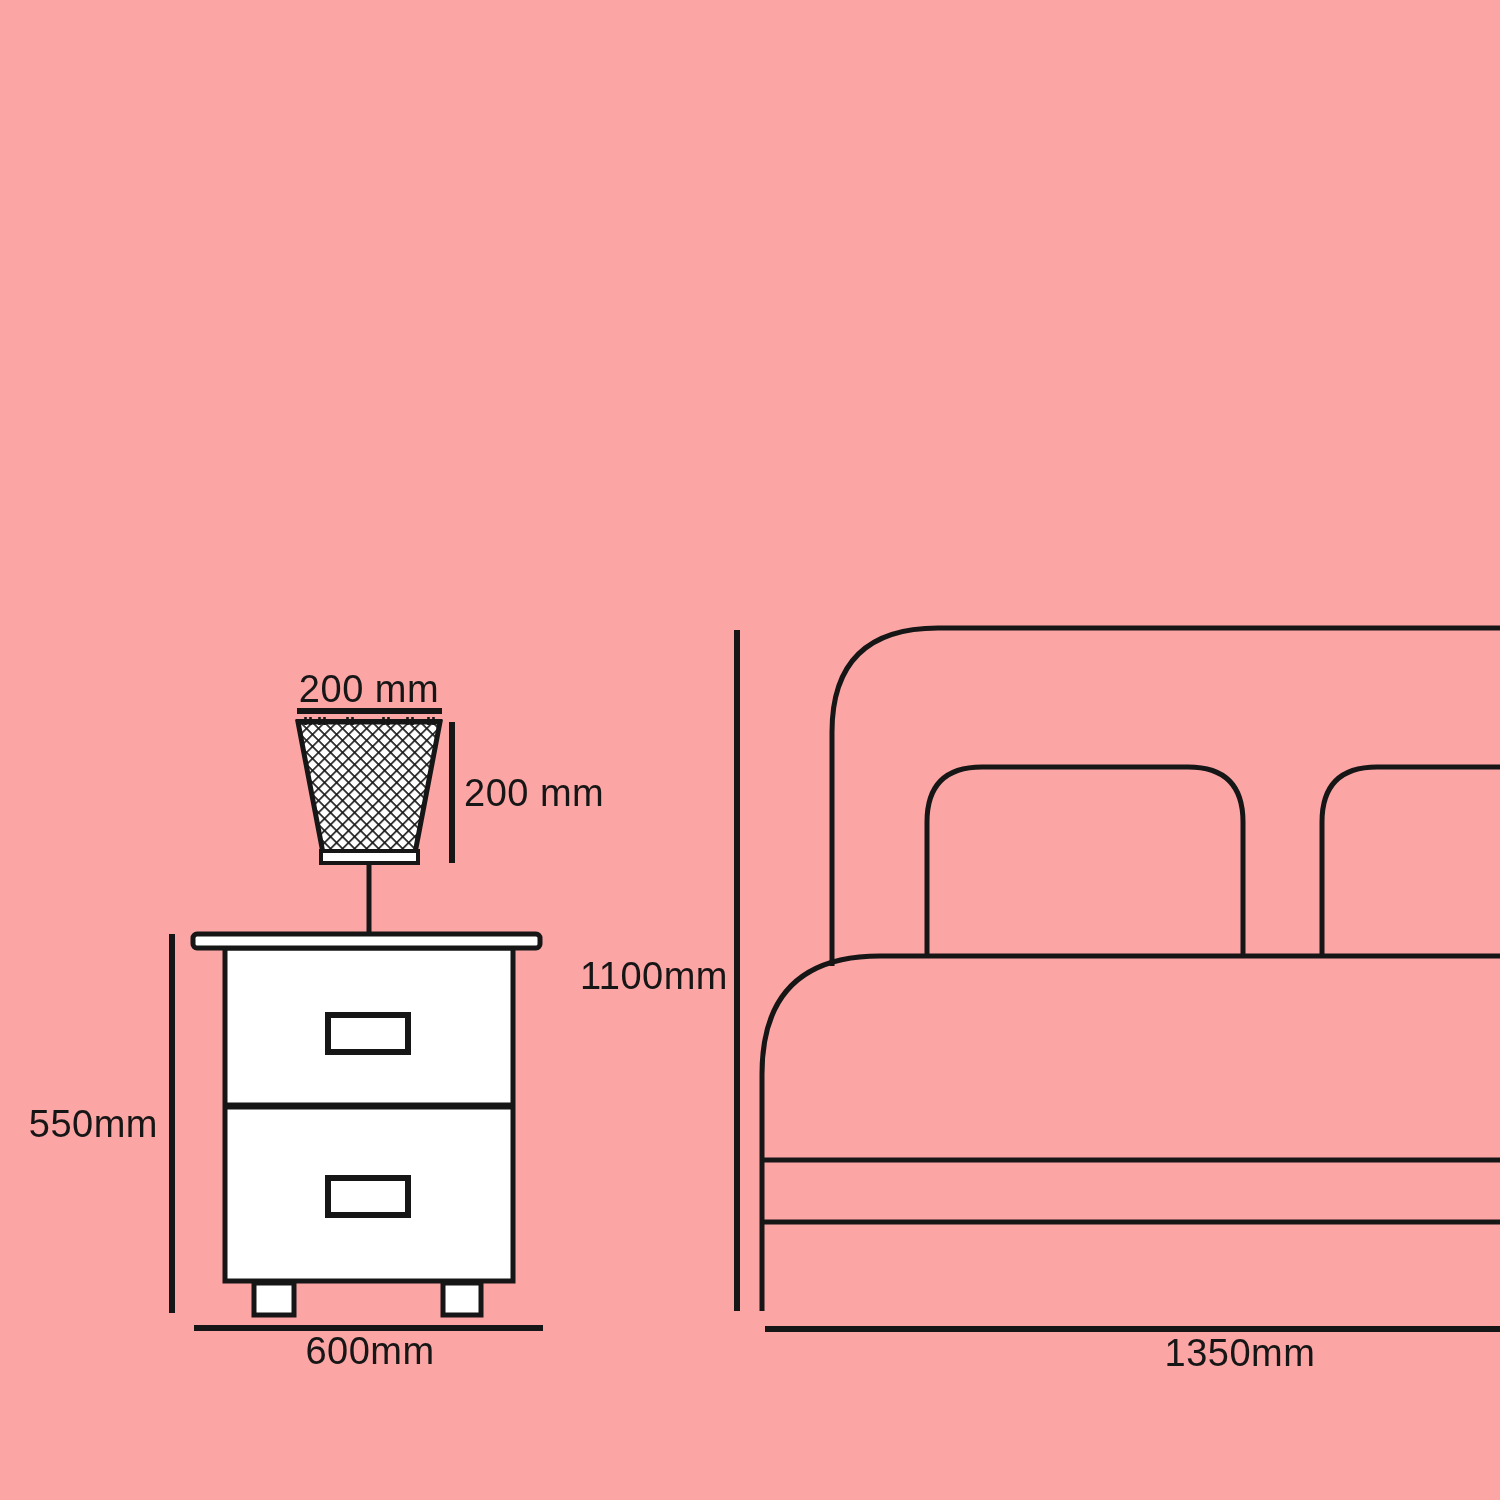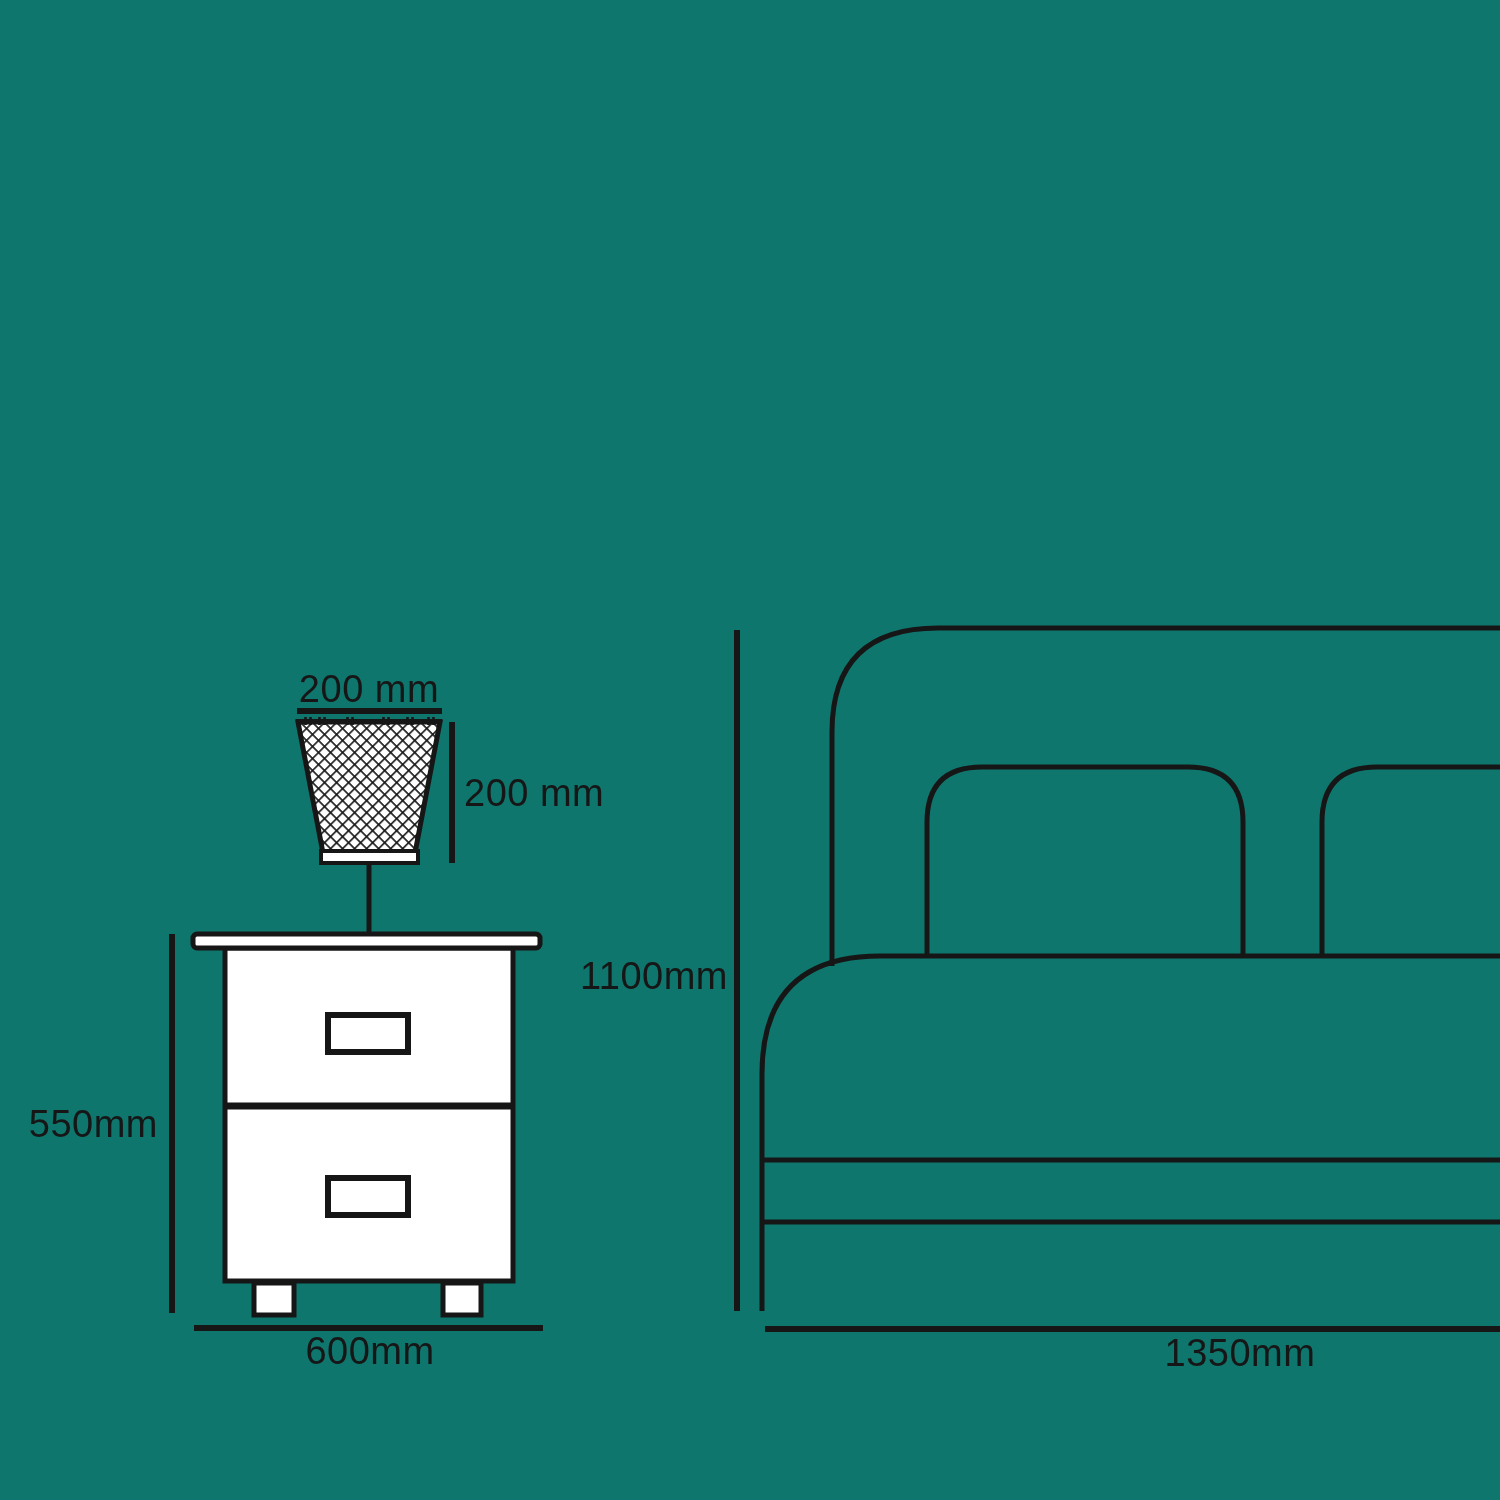--- a/index.html
+++ b/index.html
@@ -1,20 +1,20 @@
 <!DOCTYPE html>
 <html><head>
 <meta charset="utf-8">
 <style>
   html, body { margin: 0; padding: 0; background: #ffffff; }
   .canvas {
     position: relative;
     width: 1500px;
     height: 1500px;
-    background: #0f766e;
+    background: #fca5a5;
     overflow: hidden;
     font-family: "Liberation Sans", sans-serif;
   }
   svg { display: block; }
   text.dim-label {
     fill: #161616;
     font-size: 38px;
     font-family: "Liberation Sans", sans-serif;
     letter-spacing: 0.5px;
   }

